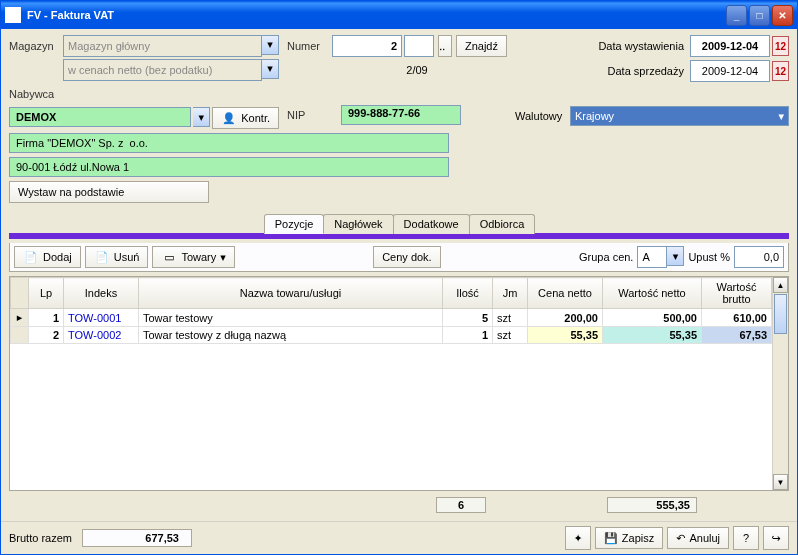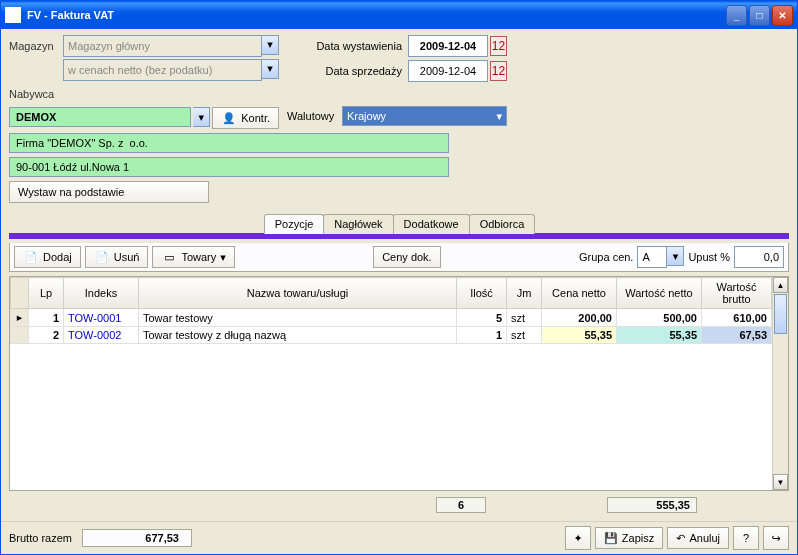--- a/index.html
+++ b/index.html
@@ -21,21 +21,21 @@
 .combo { display: flex; }
 .combo-btn { width: 17px; height: 20px; border: 1px solid #7f9db9; border-left: none; background: linear-gradient(#e6eefc,#bcd3f7); display: flex; align-items: center; justify-content: center; cursor: pointer; }
 .btn { height: 22px; border: 1px solid #aca899; background: linear-gradient(#fefefe,#f0efe8); padding: 0 8px; cursor: pointer; display: inline-flex; align-items: center; gap: 4px; }
 
 .green-input { background: #a6f0b0; border: 1px solid #7f9db9; height: 20px; padding: 1px 6px; }
 .nip-box { background: #a6f0b0; border: 1px solid #7f9db9; height: 20px; padding: 1px 6px; font-weight: bold; display: inline-block; width: 120px; }
 
 .date-field { display: flex; align-items: center; justify-content: flex-end; margin-bottom: 3px; }
 .date-field .lbl { margin-right: 6px; }
 .date-inp { width: 80px; text-align: center; font-weight: bold; }
-.cal-icon { width: 17px; height: 20px; border: 1px solid #b55; background: #f8e8e8; display: flex; align-items: center; justify-content: center; margin-left: 2px; font-size: 12px; color: #b00; cursor: pointer; }
+.cal-icon { width: 17px; height: 20px; border: 1px solid #b55; background: #f8e8e8; display: flex; align-items: center; justify-content: center; margin-left: 2px; font-size: 10px; color: #b00; cursor: pointer; font-weight: bold; }
 
 .walutowy-row { display: flex; align-items: center; }
 .walutowy-row .lbl { width: 55px; }
 .wal-combo { flex: 1; height: 20px; background: #4a7ac4; color: white; border: 1px solid #7f9db9; padding: 1px 4px; display: flex; align-items: center; }
 
 .tabs { display: flex; border-bottom: 6px solid #6d28d9; margin-top: 6px; justify-content: center; }
 .tab { padding: 3px 10px; border: 1px solid #aca899; border-bottom: none; background: #ece9d8; margin-right: -1px; cursor: pointer; border-radius: 3px 3px 0 0; position: relative; top: 1px; }
 .tab.active { background: #fcfcfe; border-bottom: 1px solid #fcfcfe; z-index: 2; }
 
 .toolbar2 { display: flex; align-items: center; gap: 4px; background: #fcfcfe; border: 1px solid #aca899; border-top: none; padding: 3px 4px; }
@@ -102,20 +102,39 @@
         <div style="display:flex;gap:2px">
           <input class="green-input" style="flex: 1 1 0%; font-weight: bold;" value="DEMOX">
           <div class="combo-btn">▾</div>
           <button class="btn">
             <span class="small-icon">👤</span>
             <span>Kontr.</span>
           </button>
         </div>
       </div>
 
+      <div>
+        <div class="field-row">
+          <span class="label">Numer</span>
+          <input class="inp" style="width: 70px; text-align: right; font-weight: bold;" value="2">
+          <input class="inp" style="width: 30px; margin-left: 2px;">
+          <button class="btn" style="width:16px;padding:0;margin-left:4px">‥</button>
+          <button class="btn" style="margin-left:4px">
+              <span>Znajdź</span>
+            </button>
+        </div>
+        <div class="field-row" style="justify-content:center">
+          <span style="margin-left:40px">2/09</span>
+        </div>
+        <div style="height:21px"></div>
+        <div class="field-row">
+          <span class="label">NIP</span>
+          <span class="nip-box">999-888-77-66</span>
+        </div>
+      </div>
 
       <div>
         <div class="date-field">
           <span class="lbl">Data wystawienia</span>
           <input class="inp date-inp" value="2009-12-04" style="">
           <div class="cal-icon">12</div>
         </div>
         <div class="date-field">
           <span class="lbl">Data sprzedaży</span>
           <input class="inp date-inp" style="font-weight: normal;" value="2009-12-04">
@@ -179,21 +198,21 @@
       <table class="grid">
         <thead>
           <tr>
             <th class="row-sel" style="width:18px"></th>
             <th style="width:35px">Lp</th>
             <th style="width:75px">Indeks</th>
             <th>Nazwa towaru/usługi</th>
             <th style="width:50px">Ilość</th>
             <th style="width:35px">Jm</th>
             <th style="width:75px">Cena netto</th>
-            <th style="width:85px">Wartość netto</th>
+            <th style="width:99px">Wartość netto</th>
             <th style="width:70px">Wartość brutto</th>
           </tr>
         </thead>
         <tbody>
           <tr>
             <td class="row-sel">▸</td>
             <td class="num">1</td>
             <td class="link">TOW-0001</td>
             <td>Towar testowy</td>
             <td class="num">5</td>

